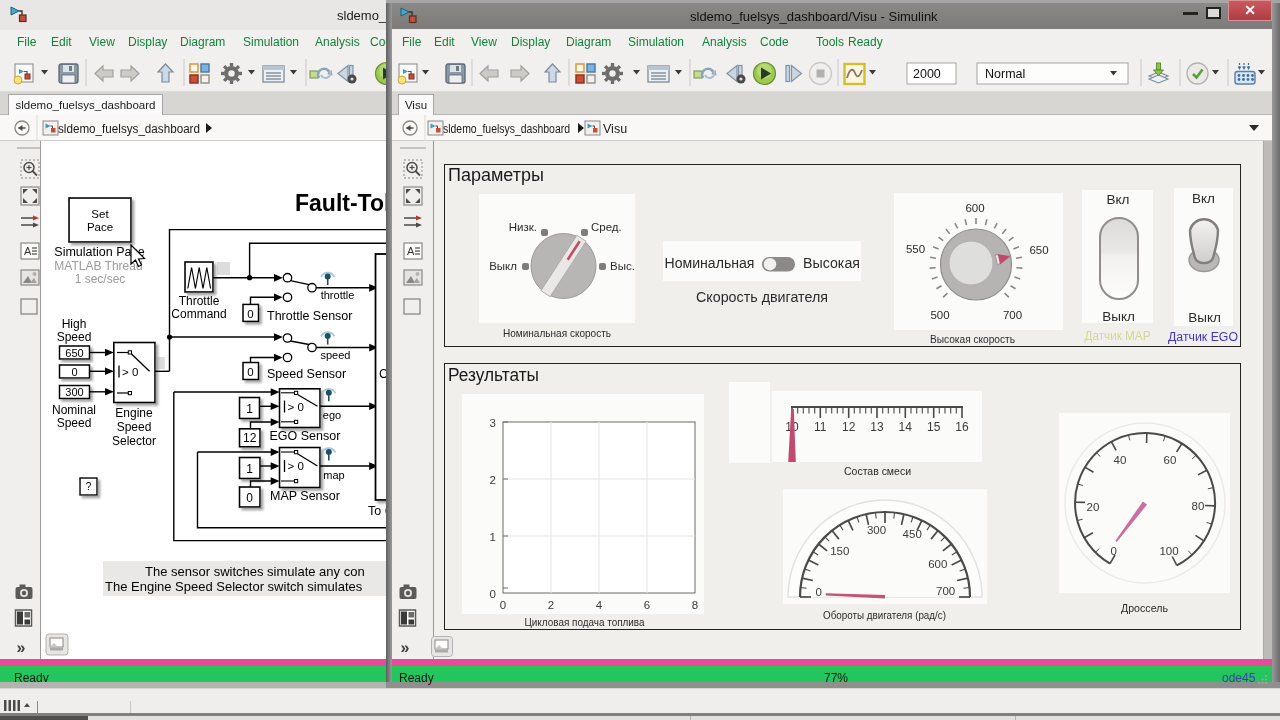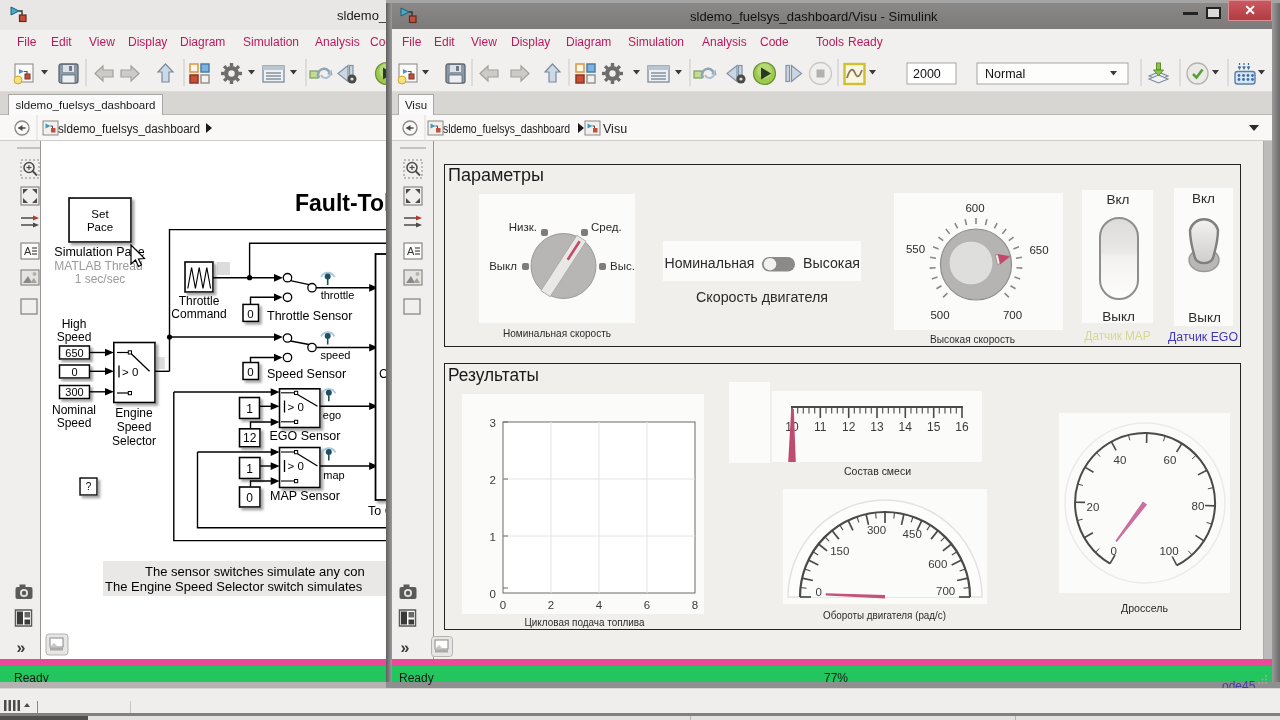--- a/index.html
+++ b/index.html
@@ -1,20 +1,20 @@
 <!DOCTYPE html>
 <html><head>
 <meta charset="utf-8">
 <style>
 * { margin:0; padding:0; box-sizing:border-box; }
 html,body { width:1280px; height:720px; overflow:hidden; font-family:"Liberation Sans", sans-serif; }
 body { background:#ebe9e7; position:relative; }
 .abs { position:absolute; }
 .win { background:#f0efed; }
-.menu-item { display:inline-block; color:#be185d; font-size:12px; }
+.menu-item { display:inline-block; color:#15803d; font-size:12px; }
 .tabrow { background:#d8d6d3; border-bottom:1px solid #b8b6b3; }
 .tab { position:absolute; background:#fbfafa; border:1px solid #a9a7a4; border-bottom:none; font-size:11.5px; color:#1a1a1a; text-align:center; }
 .crumb { background:#f9f8f6; border-bottom:1px solid #cfcdc9; }
 .statusbar { background:#22c55e; border-top:7px solid #ec4899; font-size:12px; color:#1a1a1a; }
 .palette { background:#f0efed; border-right:1px solid #9a9896; }
 svg text { font-family:"Liberation Sans", sans-serif; }
 </style>
 </head>
 <body>
 
@@ -867,21 +867,21 @@
   <div class="abs" style="left:45px;top:636px;width:22px;height:21px;"><svg width="22" height="21" viewBox="0 0 22 21">
         <rect x="0.5" y="0.5" width="21" height="20" rx="3" fill="#e8e6e4" stroke="#b5b3b1"></rect>
         <rect x="4" y="4" width="13" height="9" fill="#fdfdfd" stroke="#888"></rect>
         <path d="M 4 13 L 8 9 L 12 13 Z" fill="#c8c6c4"></path>
         <rect x="4" y="14" width="13" height="2.5" fill="#aaa"></rect>
       </svg></div>
 
   <div class="abs statusbar" style="left:6px;top:659px;width:880px;height:23px;">
     <span class="abs" style="left:7px;top:5px;">Ready</span>
     <span class="abs" style="left:432px;top:5px;">77%</span>
-    <span class="abs" style="left:830px;top:5px;color:#3f3fa0;margin-top:8px;">ode45</span>
+    <span class="abs" style="left:830px;top:5px;color:#3f3fa0;">ode45</span>
     <svg class="abs" style="left:866px;top:8px;" width="10" height="10" viewBox="0 0 10 10">
         <circle cx="8" cy="2" r="1" fill="#a8a6a4"></circle>
         <circle cx="8" cy="5.5" r="1" fill="#a8a6a4"></circle>
         <circle cx="8" cy="9" r="1" fill="#a8a6a4"></circle>
         <circle cx="4.5" cy="5.5" r="1" fill="#a8a6a4"></circle>
         <circle cx="4.5" cy="9" r="1" fill="#a8a6a4"></circle>
         <circle cx="1" cy="9" r="1" fill="#a8a6a4"></circle>
       </svg>
   </div>
 </div>

